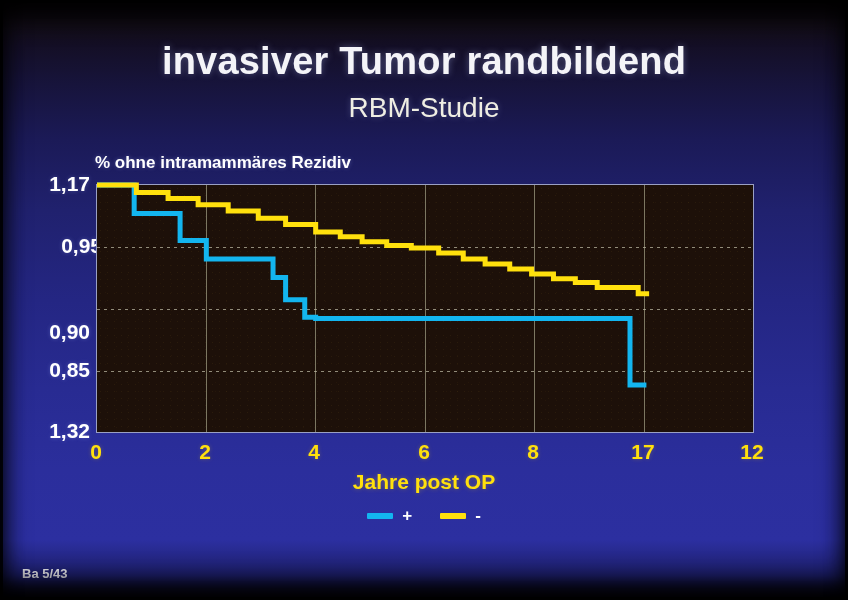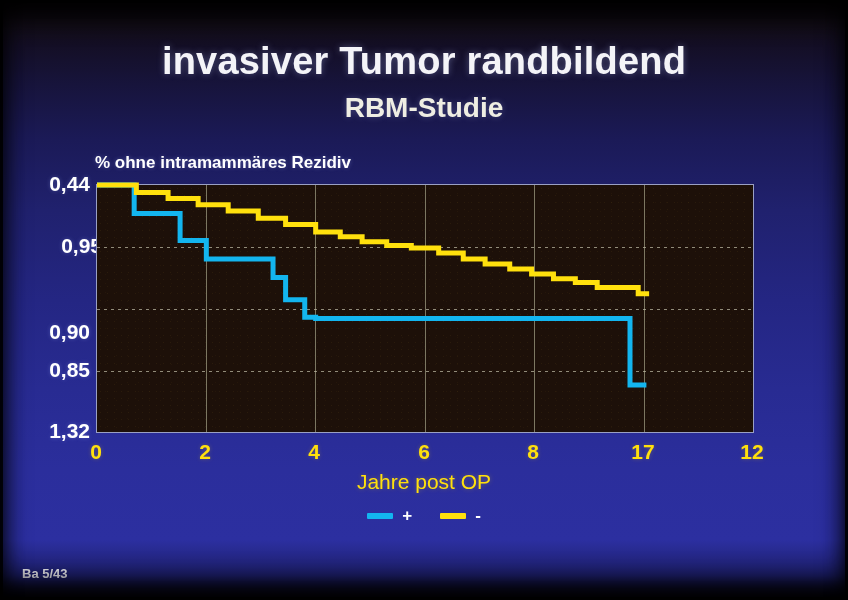--- a/index.html
+++ b/index.html
@@ -27,21 +27,21 @@
         box-shadow: inset 0 0 0 3px rgba(0,0,0,.85),
                     inset 0 22px 26px -6px rgba(0,0,0,.92),
                     inset 0 -26px 26px -8px rgba(0,0,0,.92),
                     inset 16px 0 26px -12px rgba(0,0,0,.75),
                     inset -16px 0 26px -12px rgba(0,0,0,.75);}
 
   #title{position:absolute;left:0;right:0;top:40px;text-align:center;
          color:#f4f4f8;font-size:38px;font-weight:700;letter-spacing:.2px;
          text-shadow:0 0 7px rgba(180,190,255,.38);}
   #subtitle{position:absolute;left:0;right:0;top:92px;text-align:center;
-         color:#efeee3;font-size:28px;font-weight:700;
+         color:#efeee3;font-size:28px;font-weight:400;
          text-shadow:0 0 6px rgba(180,190,255,.3);}
 
   #ylabel{position:absolute;left:95px;top:153px;color:#ffffff;
           font-size:17px;font-weight:700;
           text-shadow:0 0 4px rgba(160,175,255,.35);}
 
   
   #plot{position:absolute;left:96px;top:184px;width:656px;height:247px;
         background:#1d1009;border:1px solid #9aa0c4;box-sizing:content-box;}
   #plot .grain{position:absolute;inset:0;opacity:.5;
@@ -56,21 +56,21 @@
          opacity:.75;}
 
   svg.curves{position:absolute;left:0;top:0;overflow:visible;}
 
   .ytick{position:absolute;color:#ffffff;font-size:21px;font-weight:700;
          text-align:right;width:72px;text-shadow:0 0 4px rgba(160,175,255,.3);}
   .xtick{position:absolute;color:#ffe00d;font-size:21px;font-weight:700;
          text-align:center;width:46px;text-shadow:0 0 4px rgba(255,210,0,.25);}
 
   #xlabel{position:absolute;left:0;right:0;top:470px;text-align:center;
-          color:#ffe00d;font-size:21px;font-weight:400;
+          color:#ffe00d;font-size:21px;font-weight:700;
           text-shadow:0 0 5px rgba(255,210,0,.3);}
 
   #legend{position:absolute;left:0;right:0;top:507px;display:flex;
           justify-content:center;align-items:center;gap:9px;}
   .lg-swatch{display:inline-block;width:26px;height:6px;border-radius:1px;}
   .lg-txt{color:#ffffff;font-size:17px;font-weight:700;line-height:1;}
 
   #footer{position:absolute;left:22px;top:566px;color:#f0f0f5;
           font-size:13px;font-weight:700;}
 </style>
@@ -78,21 +78,21 @@
 <body>
 
 <div id="slide">
 
   <div id="title">invasiver Tumor randbildend</div>
   <div id="subtitle">RBM-Studie</div>
 
   <div id="ylabel">% ohne intramammäres Rezidiv</div>
 
   <div id="yticks">
-    <div class="ytick" style="left:18px;top:172px;">0,44</div>
+    <div class="ytick" style="left:18px;top:172px;">1,17</div>
     <div class="ytick" style="left:30px;top:234px;">0,95</div>
     <div class="ytick" style="left:18px;top:296px;margin-top:24px;">0,90</div>
     <div class="ytick" style="left:18px;top:358px;">0,85</div>
     <div class="ytick" style="left:18px;top:419px;">1,32</div>
   </div>
 
   <div id="plot">
     <div class="grain"></div>
 
     <div class="vgrid" style="left:109px;"></div>

